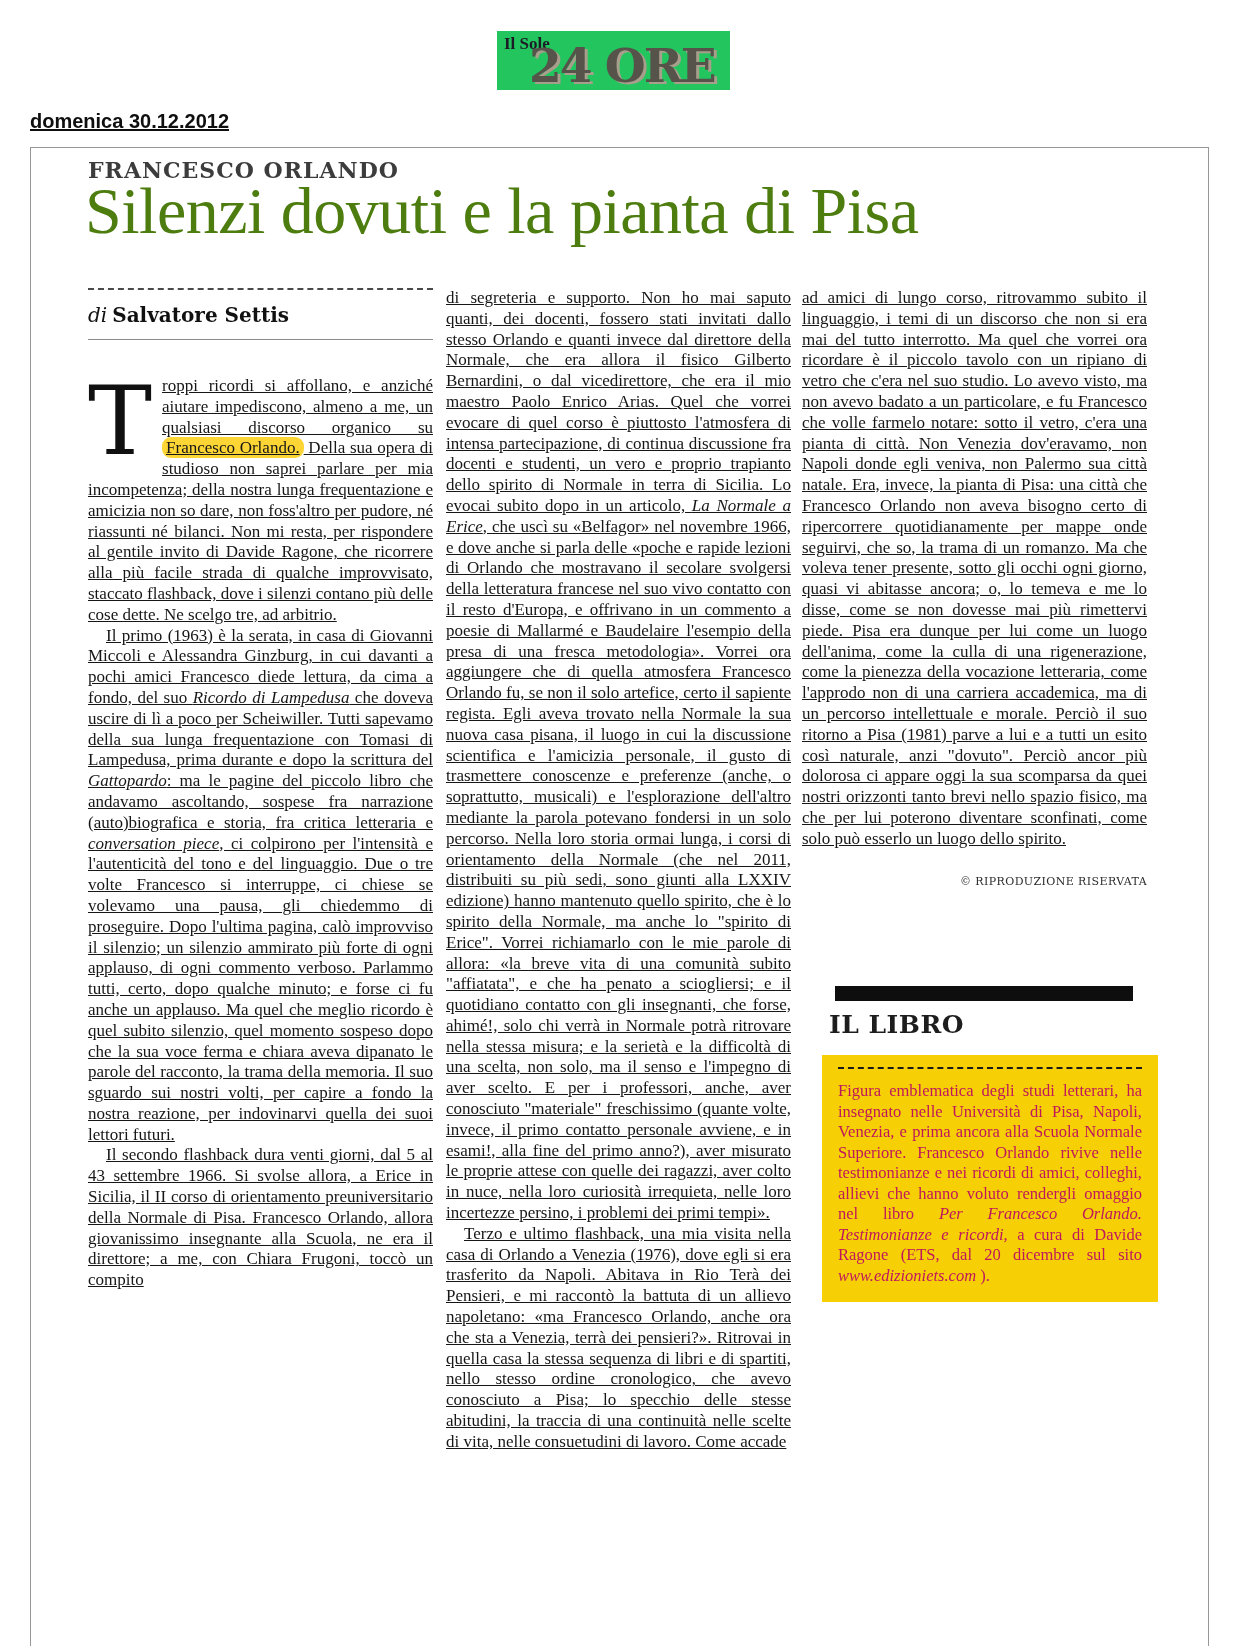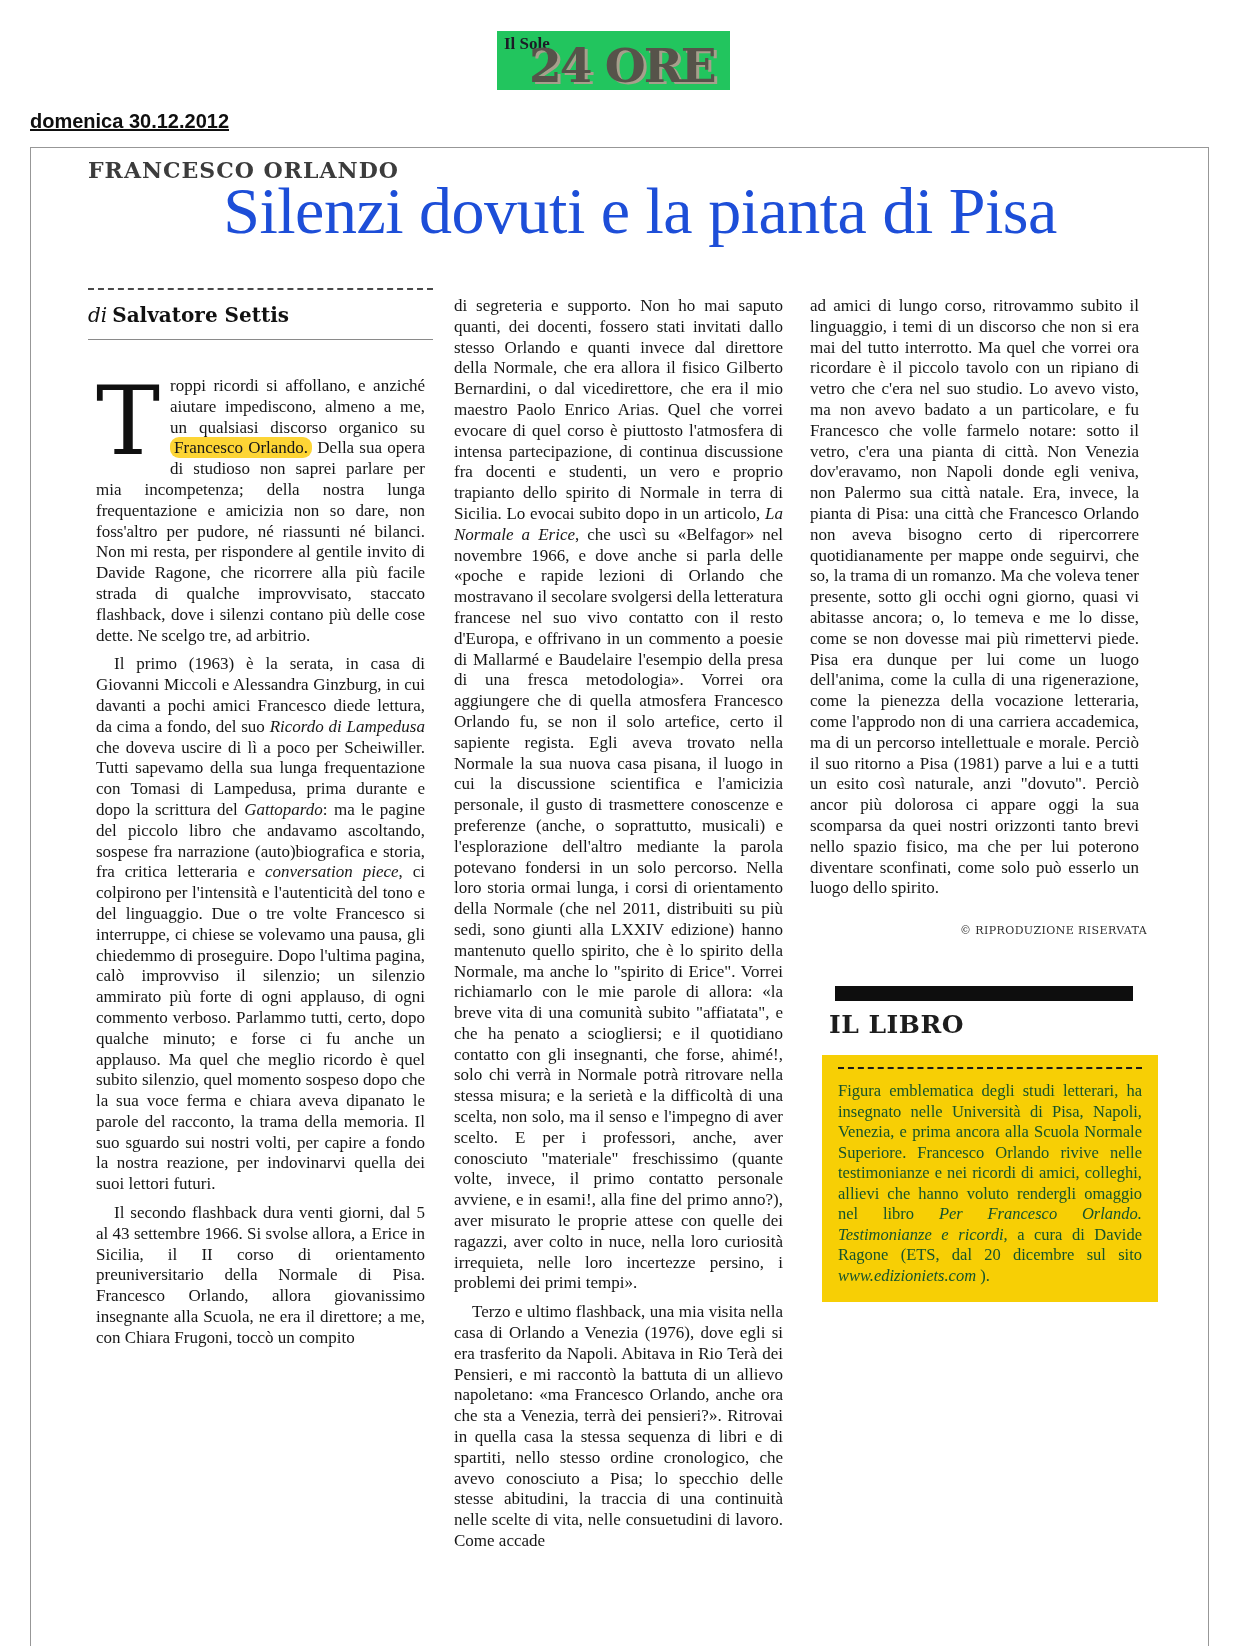--- a/index.html
+++ b/index.html
@@ -16,50 +16,50 @@
   .domenica{position:absolute;left:480px;top:92px;width:272px;text-align:center;
     font:700 34px/1.1 "Liberation Serif",serif;letter-spacing:2px;color:#0c0c0c;}
   .domenica::first-letter{font-size:46px;}
 
   
   .frame{position:absolute;left:30px;top:147px;width:1177px;height:1498px;border:1px solid #979797;}
 
   .kicker{position:absolute;left:88px;top:157px;
     font:700 22px "DejaVu Serif",serif;letter-spacing:1px;color:#3c3c3c;}
   .headline{position:absolute;left:85px;top:176px;margin:0;width:1110px;
-    font:400 66px/1.05 "Liberation Serif",serif;letter-spacing:-0.5px;color:#1d4ed8;text-align:center;}
+    font:400 66px/1.05 "Liberation Serif",serif;letter-spacing:-0.5px;color:#4d7c0f;}
 
   
   .col{position:absolute;top:288px;width:345px;color:#161616;}
   .col1{left:88px;}
   .col2{left:446px;}
   .col3{left:802px;}
 
   .byline-block{border-top:2px dashed #4a4a4a;border-bottom:1px solid #8a8a8a;
     padding:13px 0 12px;margin-bottom:36px;font-family:"DejaVu Serif",serif;font-size:20px;color:#111;}
   .by-prefix{font-style:italic;margin-right:5px;}
   .by-name{font-weight:700;}
 
-  .body-p{margin:8px;font:400 17px/20.8px "Liberation Serif",serif;text-align:justify;}
+  .body-p{margin:0;font:400 17px/20.8px "Liberation Serif",serif;text-align:justify;text-decoration:underline;}
   .indent{text-indent:18px;}
   .dropcap{float:left;font:400 96px/78px "DejaVu Serif",serif;margin:6px 10px 0 0;color:#101010;}
   .it{font-style:italic;}
   .hl{background:#fdd535;border-radius:9px;padding:1px 4px;}
 
   .copyright{margin-top:25px;text-align:right;
     font:400 11px "DejaVu Serif",serif;letter-spacing:0.4px;color:#2b2b2b;}
 
   
   .sidebar{position:absolute;left:822px;top:986px;width:336px;}
   .sidebar-bar{margin-left:13px;width:298px;height:15px;background:#0e0e0e;}
   .sidebar-label{margin:9px 0 0 7px;font:700 25px "DejaVu Serif",serif;
     letter-spacing:0.5px;color:#1d1d1d;}
   .sidebar-box{margin-top:16px;background:#f7cf05;padding:12px 16px 16px;}
   .box-rule{border-top:2px dashed #1a1a1a;margin-bottom:12px;}
-  .box-p{margin:0;font:400 16.5px/20.5px "Liberation Serif",serif;text-align:justify;color:#14532d;}
+  .box-p{margin:0;font:400 16.5px/20.5px "Liberation Serif",serif;text-align:justify;color:#be185d;}
 </style>
 </head>
 <body>
 
 <div class="page">
 
   <div class="masthead-date">domenica 30.12.2012</div>
 
   <div class="logo-box">
     <span class="logo-ilsole">Il Sole</span>

